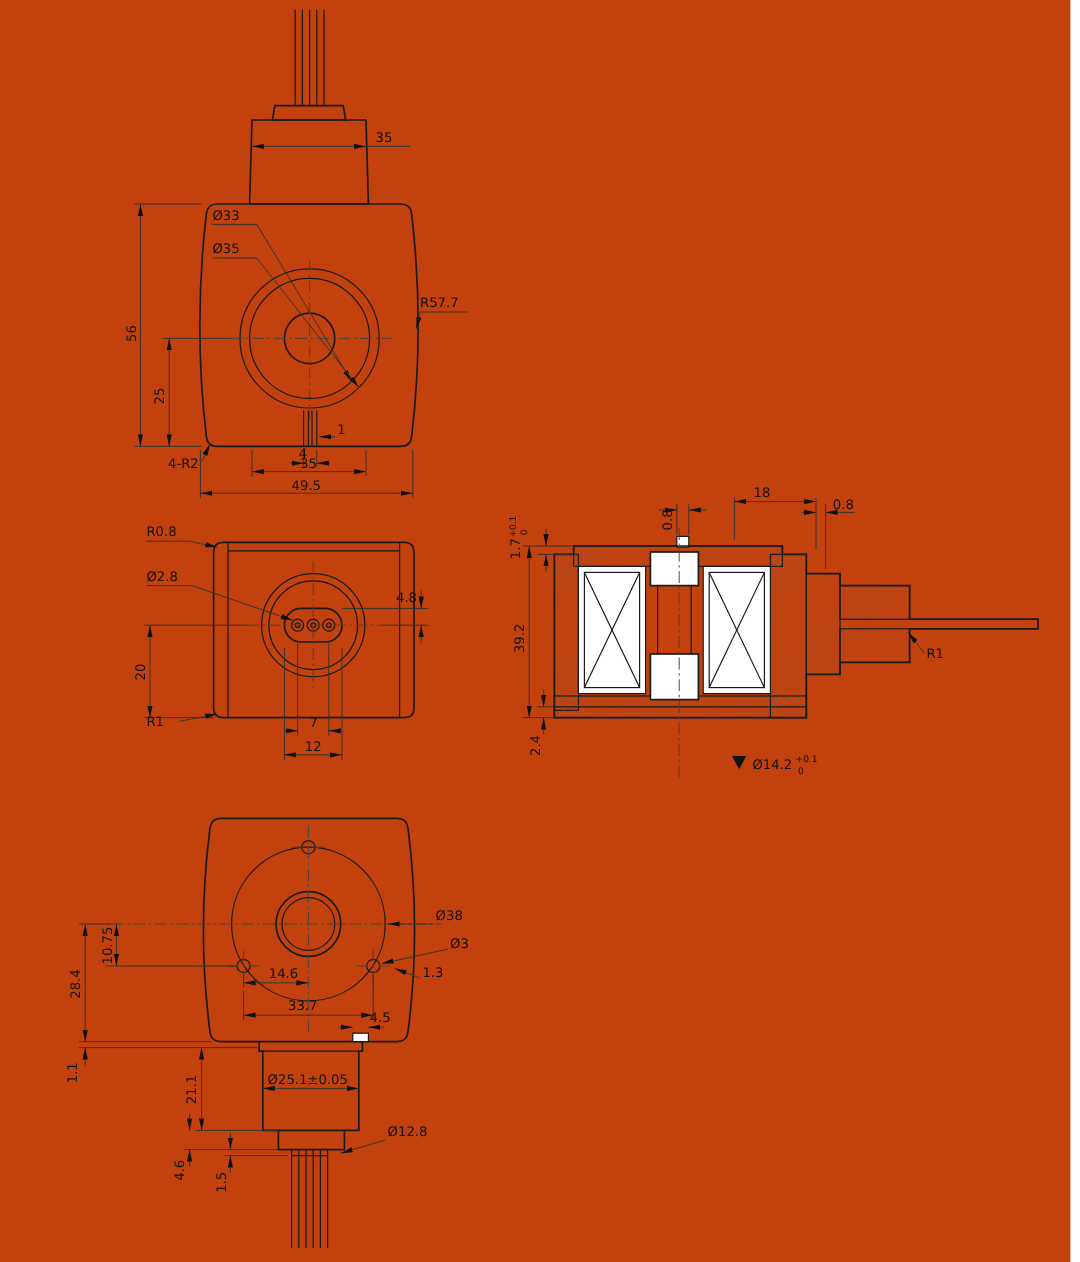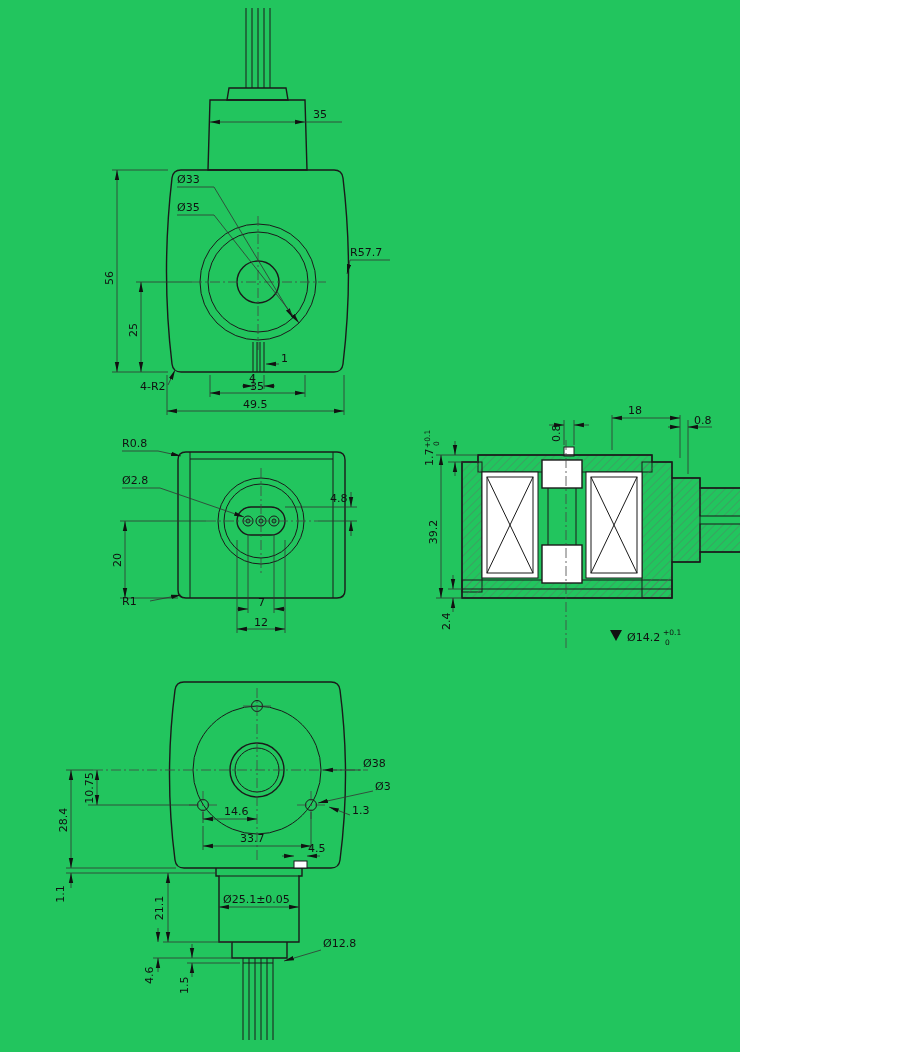--- a/index.html
+++ b/index.html
@@ -1,16 +1,16 @@
 <!DOCTYPE html>
 <html><head>
 <meta charset="utf-8">
 <style>
   html,body{margin:0;padding:0;background:#fff;}
-  .page{position:relative;width:740px;height:1052px;background:#22c55e;overflow:hidden;text-decoration:underline;}
+  .page{position:relative;width:892px;height:1052px;background:#c2410c;overflow:hidden;text-decoration:underline;}
   svg text{font-family:"DejaVu Sans",sans-serif;font-size:11px;fill:#111;}
   svg text.tol{font-size:7.5px;}
   .o{stroke:#1a1a1a;stroke-width:1.4;fill:none;}
   .o2{stroke:#1a1a1a;stroke-width:1;fill:none;}
   .d{stroke:#333;stroke-width:.8;fill:none;}
   .c{stroke:#444;stroke-width:.8;fill:none;stroke-dasharray:10 3 2 3;}
   .h{fill:url(#hatch);stroke:#1a1a1a;stroke-width:1;}
   .wfill{fill:#fff;}
 </style>
 </head>

